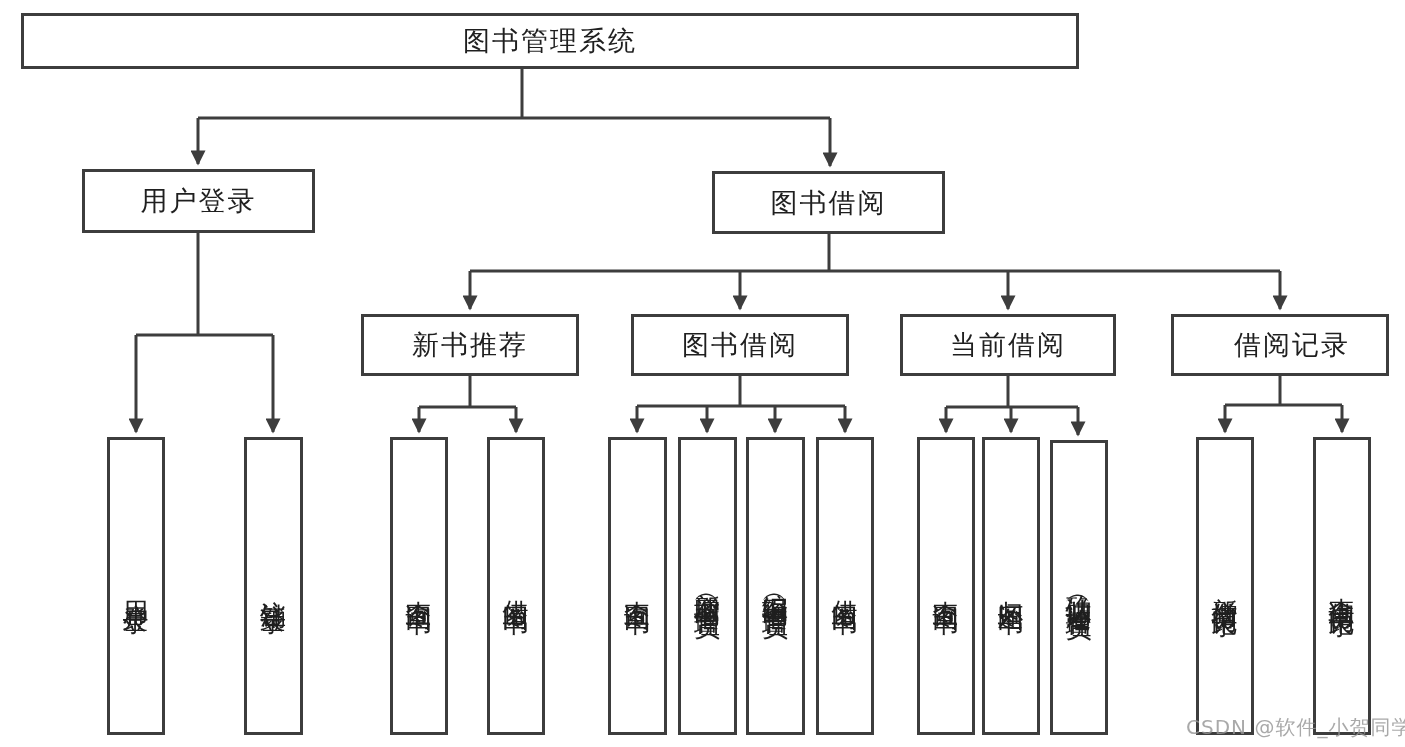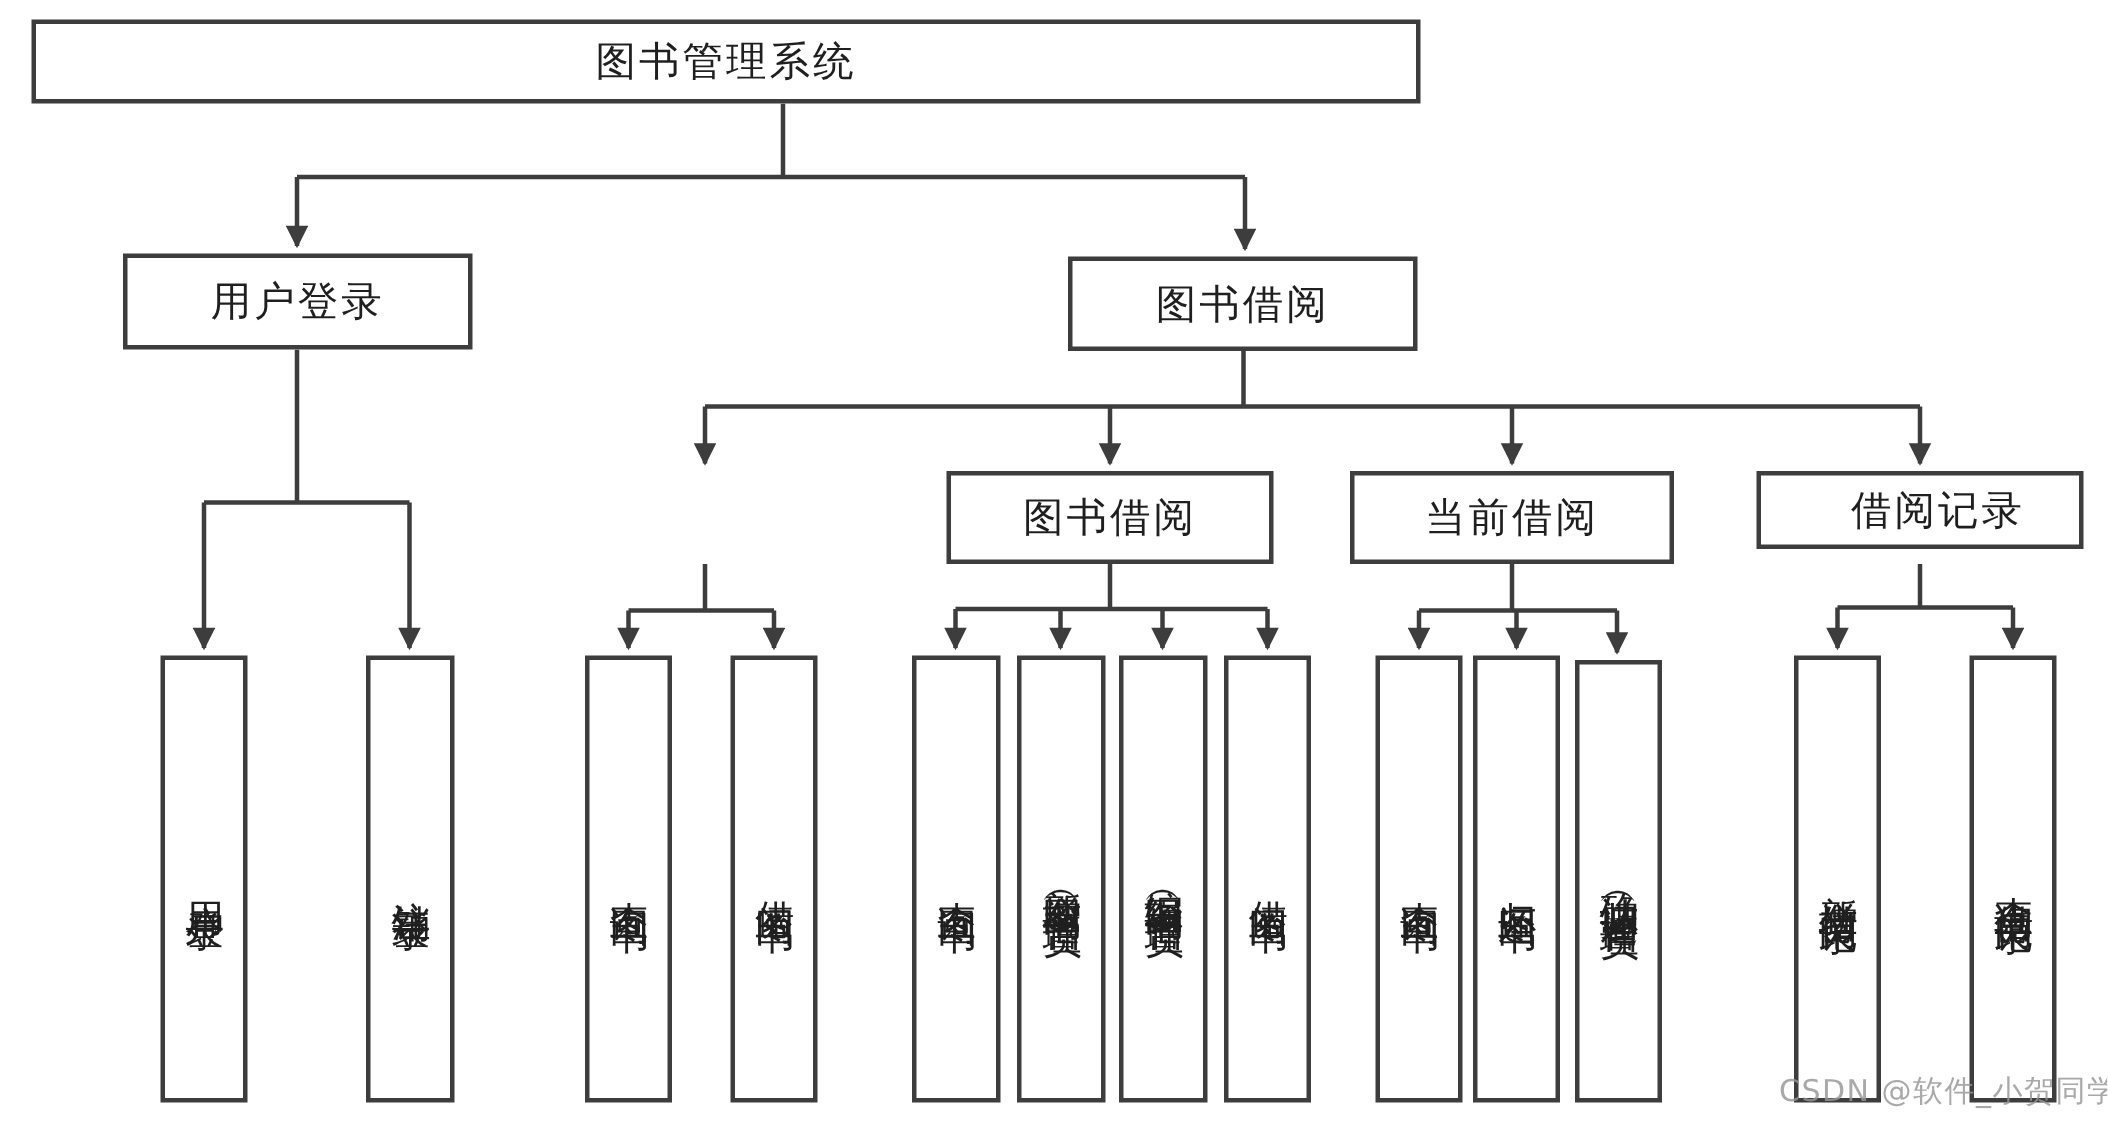--- a/index.html
+++ b/index.html
@@ -104,28 +104,29 @@
       <path d="M1011,407 V432" marker-end="url(#arrow)"></path>
       <path d="M1078,407 V435" marker-end="url(#arrow)"></path>
 
       <path d="M1280,376 V405"></path>
       <path d="M1225,405 H1342"></path>
       <path d="M1225,405 V432" marker-end="url(#arrow)"></path>
       <path d="M1342,405 V432" marker-end="url(#arrow)"></path>
     </g>
   </svg>
 
-  <div class="node hnode" style="left:21px; top:13px; width:926px; height:56px;">图书管理系统</div>
+  <div class="node hnode" style="left:21px; top:13px; width:1058px; height:56px;">图书管理系统</div>
 
   <div class="node hnode" style="left:82px; top:169px; width:233px; height:64px;">用户登录</div>
   <div class="node hnode" style="left:712px; top:171px; width:233px; height:63px;">图书借阅</div>
 
+  <div class="node hnode" style="left:361px; top:314px; width:218px; height:62px;">新书推荐</div>
   <div class="node hnode" style="left:900px; top:314px; width:216px; height:62px;">当前借阅</div>
   <div class="node hnode" style="left:631px; top:314px; width:218px; height:62px;">图书借阅</div>
-  <div class="node hnode" style="left:1171px; top:314px; width:218px; height:52px;padding-left:24px;">借阅记录</div>
+  <div class="node hnode" style="left:1171px; top:314px; width:218px; height:62px;padding-left:24px;">借阅记录</div>
 
   <div class="node vnode" style="left:107px; top:437px; width:58px; height:298px;">用户登录</div>
   <div class="node vnode" style="left:244px; top:437px; width:59px; height:298px;">注销登录</div>
 
   <div class="node vnode" style="left:390px; top:437px; width:58px; height:298px;">查询图书</div>
   <div class="node vnode" style="left:487px; top:437px; width:58px; height:298px;">借阅图书</div>
 
   <div class="node vnode" style="left:608px; top:437px; width:59px; height:298px;">查询图书</div>
   <div class="node vnode" style="left:678px; top:437px; width:59px; height:298px;">新增图书（管理员）</div>
   <div class="node vnode" style="left:746px; top:437px; width:59px; height:298px;">编辑图书（管理员）</div>

